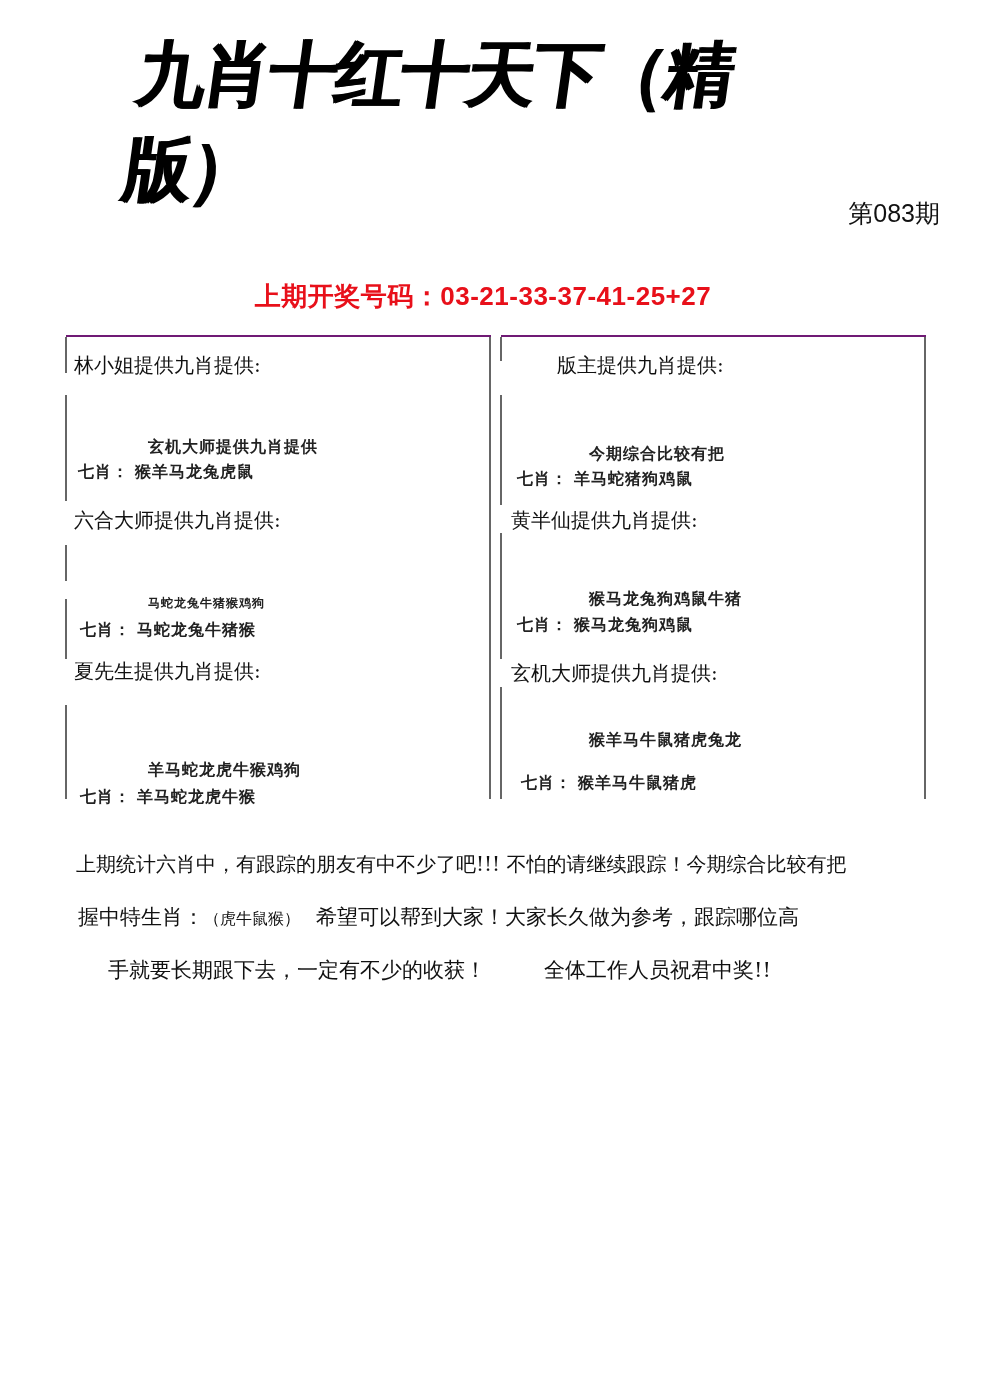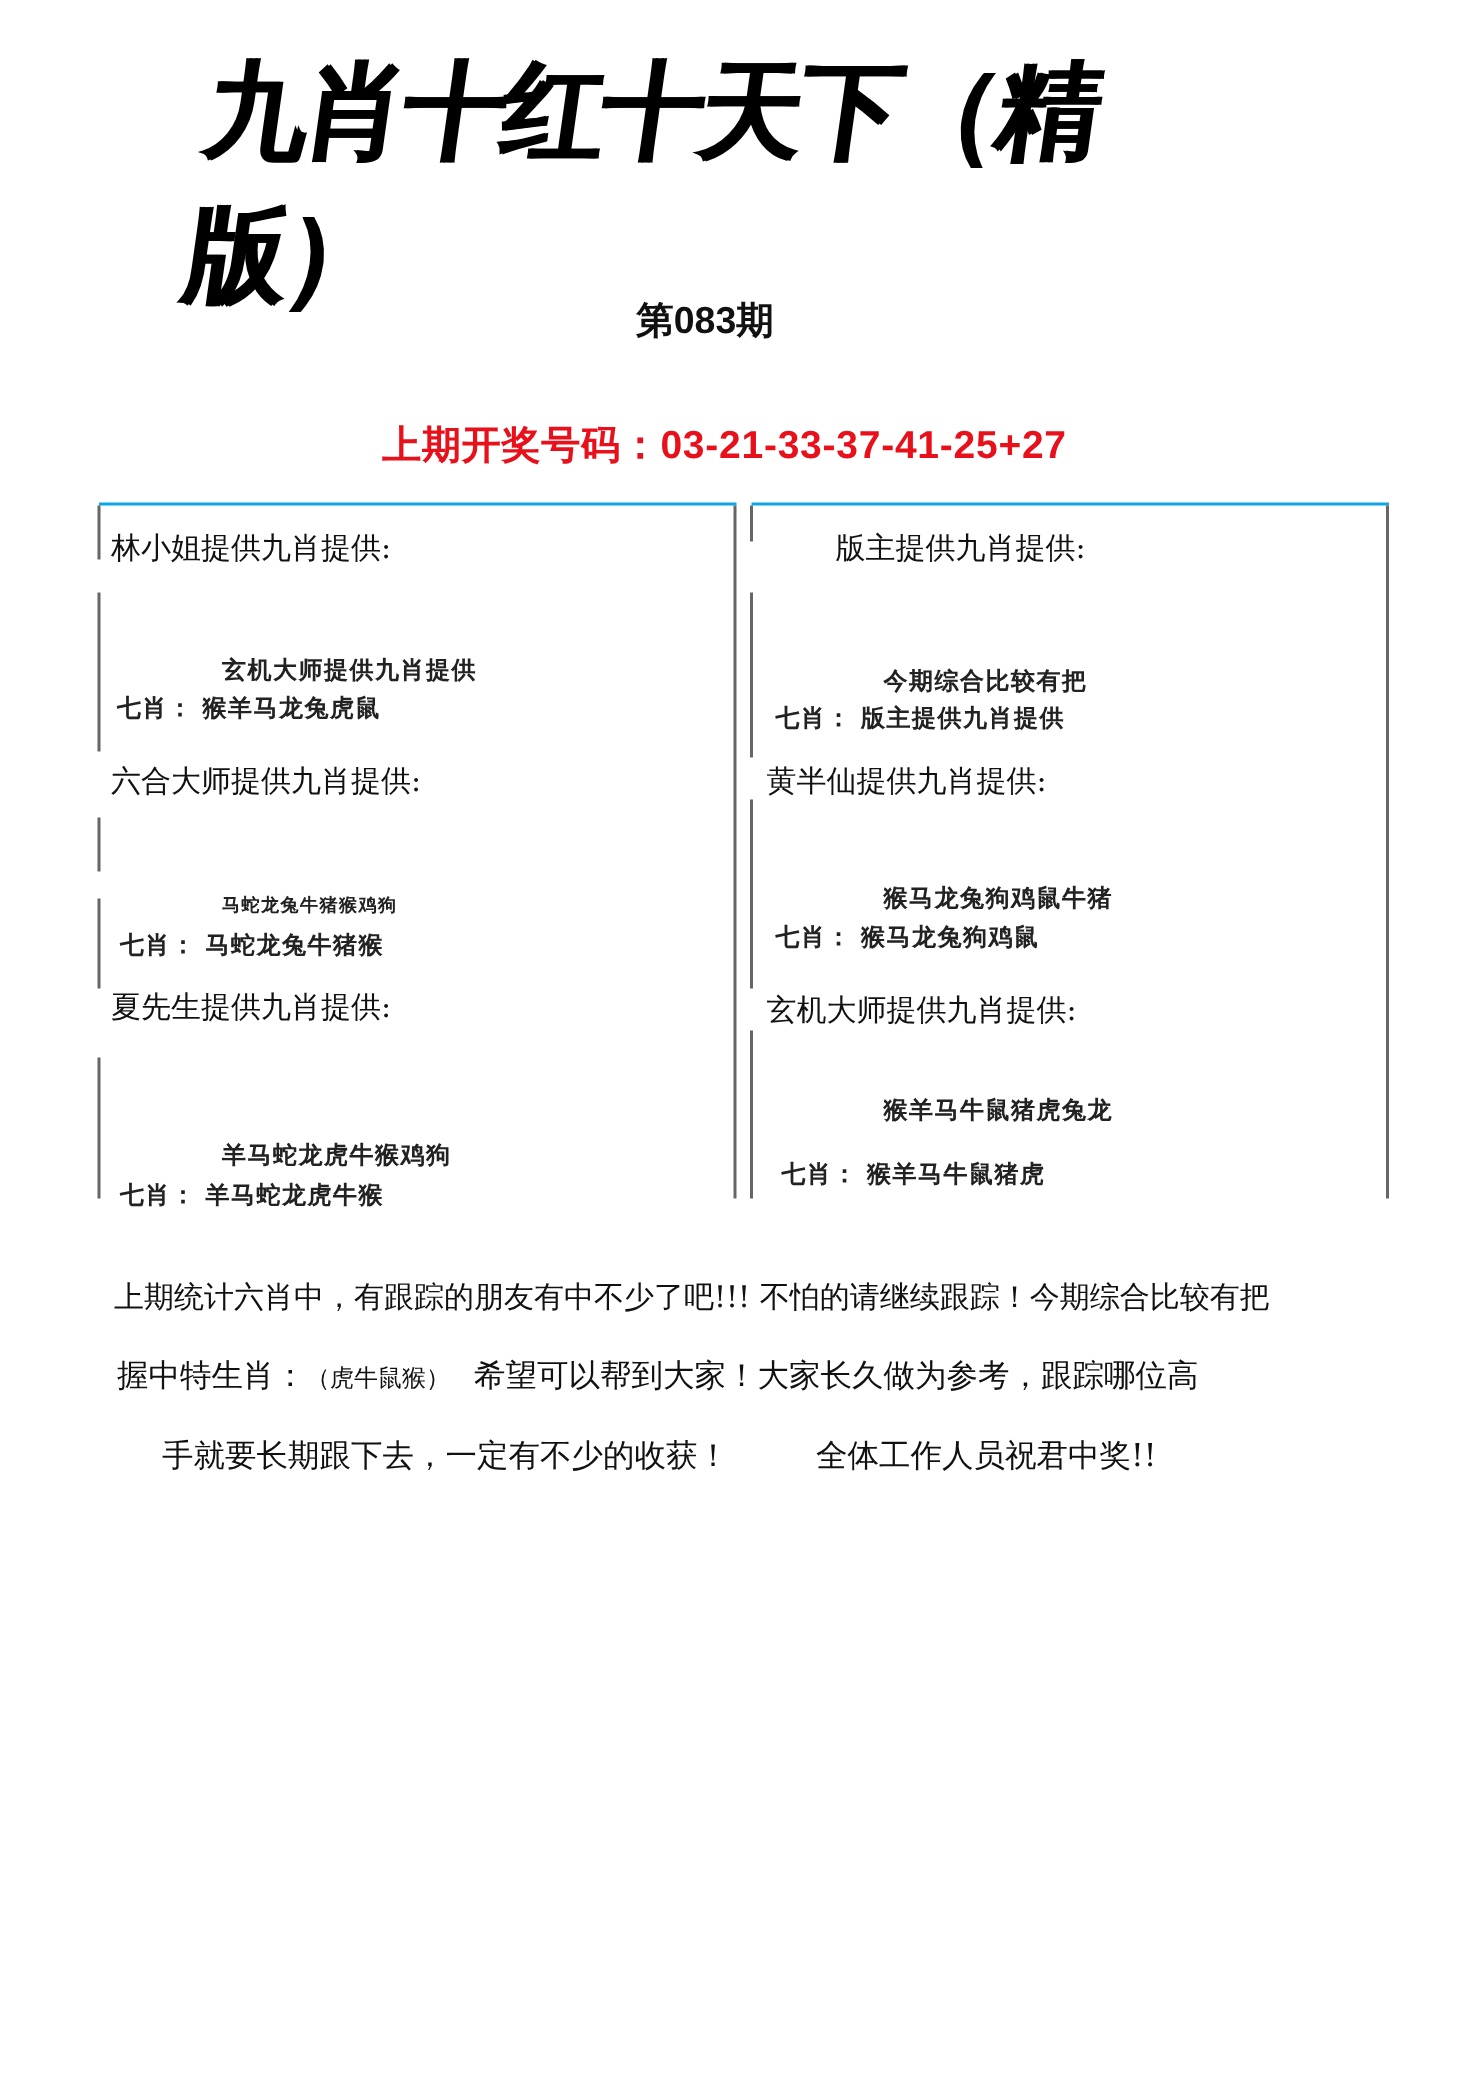--- a/index.html
+++ b/index.html
@@ -1,21 +1,21 @@
 <!DOCTYPE html>
 <html><head>
 <meta charset="utf-8">
 <style>
   html, body { margin:0; padding:0; background:#ffffff; }
   body { width:981px; height:1388px; position:relative; overflow:hidden; font-family:"DejaVu Serif", serif; color:#111; }
   .banner { position:absolute; left:130px; top:78px; width:680px; height:90px; display:flex; align-items:center; }
   .banner span { font-family:"DejaVu Sans", sans-serif; font-weight:bold; font-size:68px; letter-spacing:-2px; color:#000; transform:skewX(-8deg) scaleY(1.05); display:inline-block; text-shadow:2px 0 0 #000; }
-  .issue { position:absolute; left:0; width:940px; top:197px; text-align:center; font-family:"Liberation Sans", sans-serif; font-weight:bold; font-size:25px; color:#111; }
+  .issue { position:absolute; left:0; width:940px; top:197px; text-align:right; font-family:"Liberation Sans", sans-serif; font-weight:normal; font-size:25px; color:#111; }
   .lastdraw { position:absolute; left:0; width:966px; top:279px; text-align:center; font-family:"Liberation Sans", sans-serif; font-weight:bold; font-size:26px; color:#e8101a; letter-spacing:0.5px; }
-  .col { position:absolute; top:335px; height:462px; border-top:2px solid #0ea5e9; }
+  .col { position:absolute; top:335px; height:462px; border-top:2px solid #701a75; }
   .col.left { left:66px; width:425px; }
   .col.right { left:501px; width:425px; }
   .vline { position:absolute; width:2px; background:#666; }
   .box-title { position:absolute; font-size:20px; color:#111; white-space:nowrap; }
   .nine { position:absolute; font-size:16px; font-weight:bold; color:#222; white-space:nowrap; letter-spacing:1px; }
   .seven { position:absolute; font-size:16px; font-weight:bold; color:#222; white-space:nowrap; letter-spacing:1px; }
   .seven .lbl { margin-right:6px; }
   .note { position:absolute; left:0; width:981px; font-size:21px; color:#111; white-space:nowrap; }
   .note .small { font-size:16px; }
 </style>
@@ -62,21 +62,21 @@
 <div class="col right">
   <div class="vline" style="left:-1px; top:0; height:24px;"></div>
   <div class="vline" style="left:-1px; top:58px; height:110px;"></div>
   <div class="vline" style="left:-1px; top:196px; height:126px;"></div>
   <div class="vline" style="left:-1px; top:350px; height:112px;"></div>
   <div class="vline" style="left:423px; top:0; height:462px;"></div>
 
   <div>
     <div class="box-title" style="left:56px; top:15px;">版主提供九肖提供:</div>
     <div class="nine" style="left:88px; top:107px;">今期综合比较有把</div>
-    <div class="seven" style="left:16px; top:132px;"><span class="lbl">七肖：</span><span>版主提供九肖提供</span></div>
+    <div class="seven" style="left:16px; top:132px;"><span class="lbl">七肖：</span><span>羊马蛇猪狗鸡鼠</span></div>
   </div>
 
   <div>
     <div class="box-title" style="left:10px; top:170px;">黄半仙提供九肖提供:</div>
     <div class="nine" style="left:88px; top:252px;">猴马龙兔狗鸡鼠牛猪</div>
     <div class="seven" style="left:16px; top:278px;"><span class="lbl">七肖：</span><span>猴马龙兔狗鸡鼠</span></div>
   </div>
 
   <div>
     <div class="box-title" style="left:10px; top:323px;">玄机大师提供九肖提供:</div>

